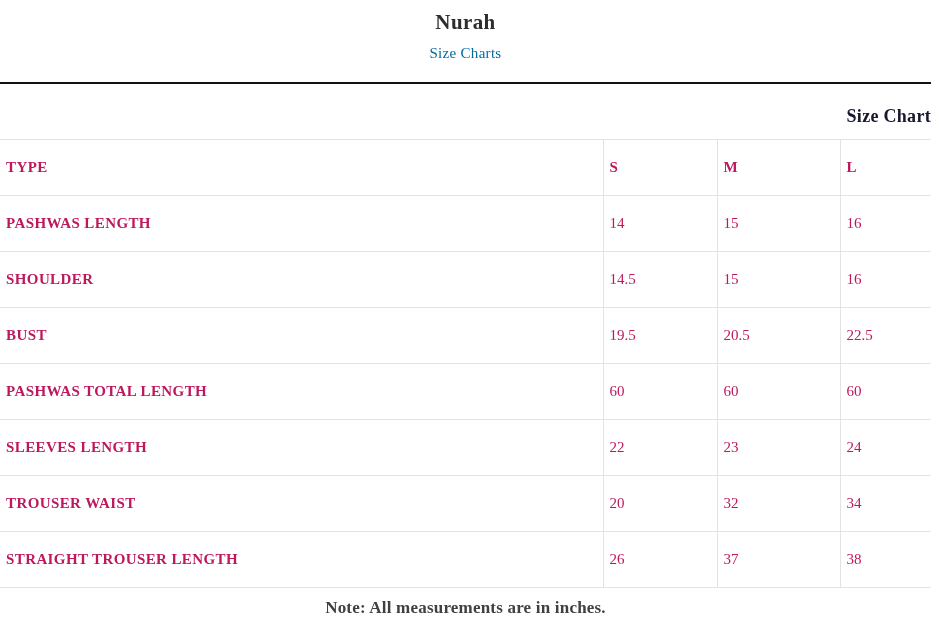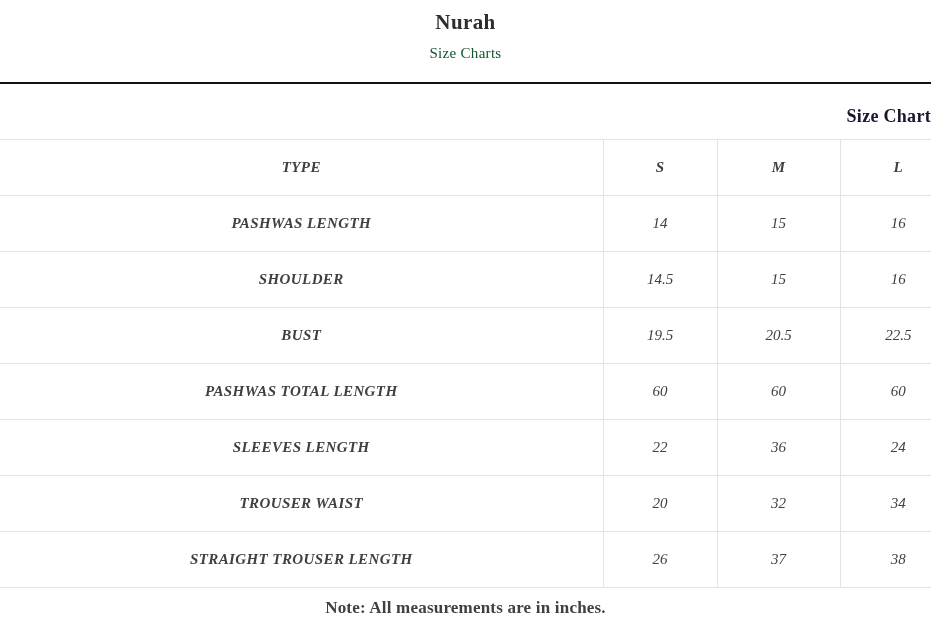--- a/index.html
+++ b/index.html
@@ -26,21 +26,21 @@
     font-size: 21px;
     line-height: 26px;
     font-weight: 700;
     color: #2d2d2d;
     letter-spacing: 0.4px;
   }
   .brand-subtitle {
     margin-top: 9px;
     font-size: 15px;
     line-height: 19px;
-    color: #14532d;
+    color: #0369a1;
     letter-spacing: 0.3px;
   }
   .section-heading {
     margin: 21px 0 0 0;
     text-align: right;
     font-size: 18px;
     line-height: 22px;
     font-weight: 700;
     color: #17172e;
     letter-spacing: 0.3px;
@@ -51,27 +51,26 @@
     overflow: hidden;
   }
   table.size-table {
     border-collapse: collapse;
     table-layout: fixed;
     width: 956px;
   }
   .size-table th, .size-table td {
     height: 56px;
     padding: 0 6px;
-    text-align: center;
+    text-align: left;
     vertical-align: middle;
     font-size: 15px;
-    color: #404040;
+    color: #be185d;
     background: #ffffff;
     border-bottom: 1px solid #e3e3e3;
-    font-style: italic;
   }
   .size-table thead th {
     border-top: 1px solid #e3e3e3;
   }
   .size-table th {
     font-weight: 700;
     letter-spacing: 0.4px;
   }
   .size-table td {
     font-weight: 400;
@@ -138,21 +137,21 @@
         </tr>
         <tr>
           <th>PASHWAS TOTAL LENGTH</th>
           <td class="vline">60</td>
           <td class="vline">60</td>
           <td class="vline">60</td>
         </tr>
         <tr>
           <th>SLEEVES LENGTH</th>
           <td class="vline">22</td>
-          <td class="vline">36</td>
+          <td class="vline">23</td>
           <td class="vline">24</td>
         </tr>
         <tr>
           <th>TROUSER WAIST</th>
           <td class="vline">20</td>
           <td class="vline">32</td>
           <td class="vline">34</td>
         </tr>
         <tr>
           <th>STRAIGHT TROUSER LENGTH</th>

